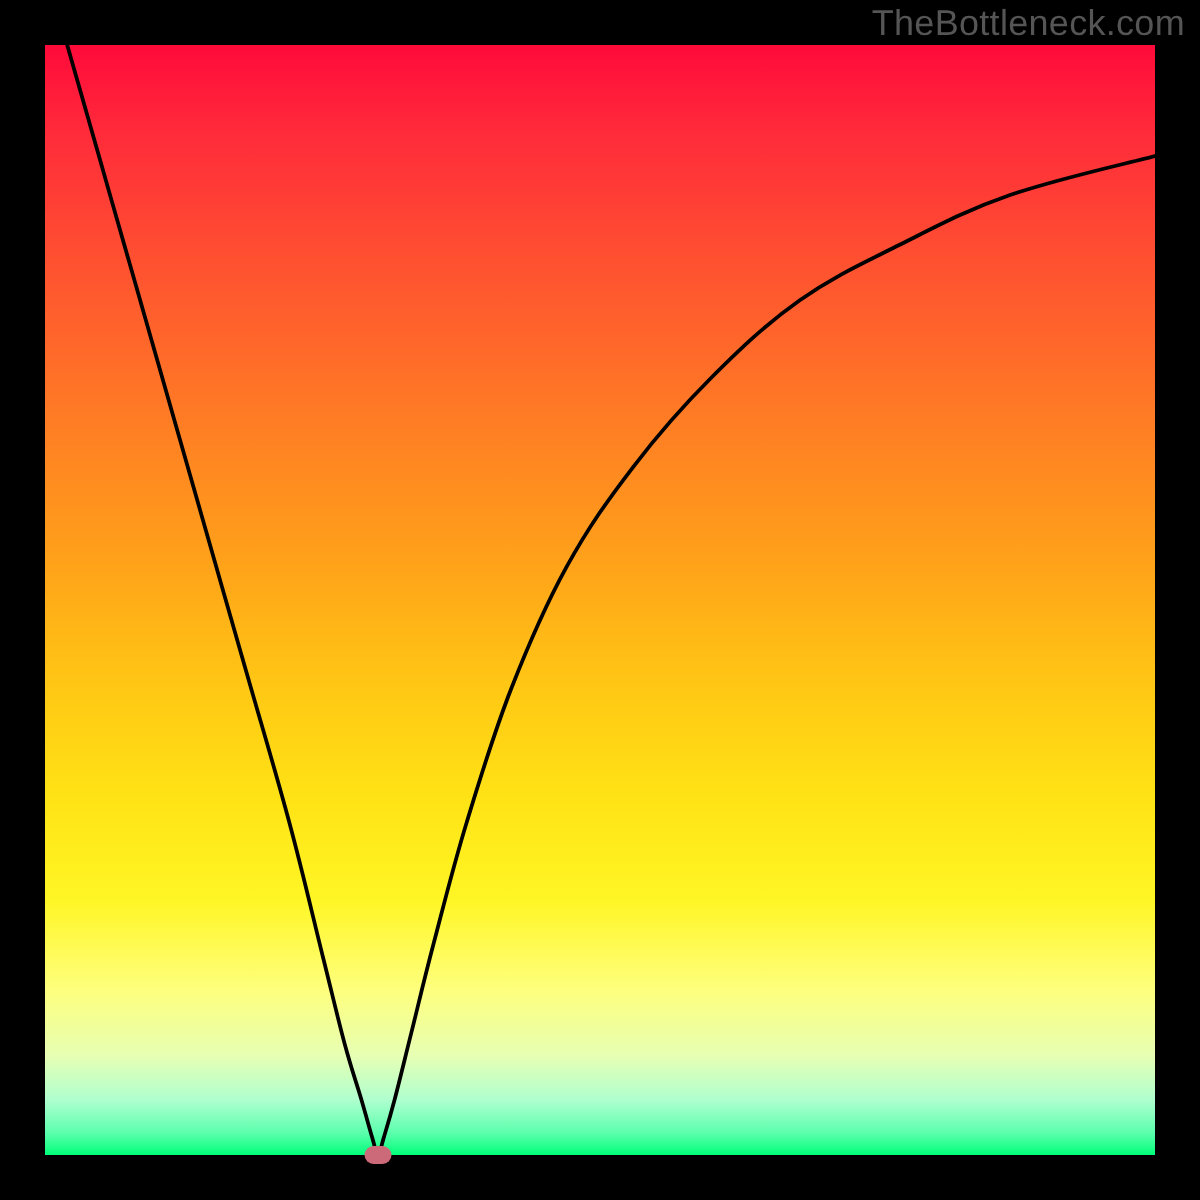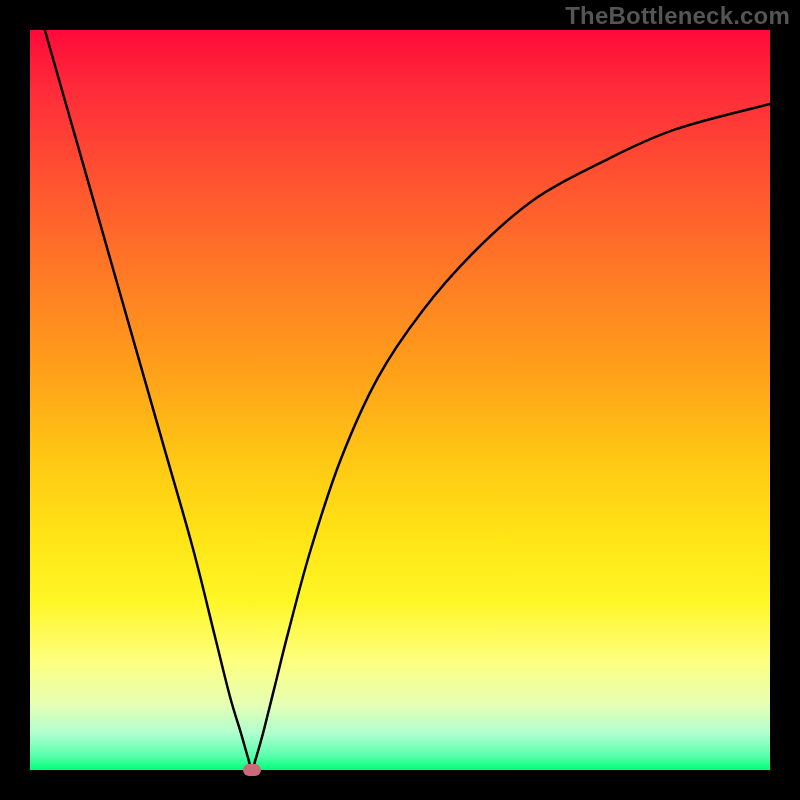--- a/index.html
+++ b/index.html
@@ -9,21 +9,21 @@
     height: 800px;
     background: #000;
     position: relative;
   }
   .watermark {
     position: absolute;
     top: 2px;
     right: 10px;
     font-family: Arial, Helvetica, sans-serif;
     font-size: 24px;
-    font-weight: bold;
+    font-weight: normal;
     color: #555;
     letter-spacing: 0.2px;
   }
   .plot-area {
     position: absolute;
     left: 30px;
     top: 30px;
     width: 740px;
     height: 740px;
     background: linear-gradient(to bottom,

